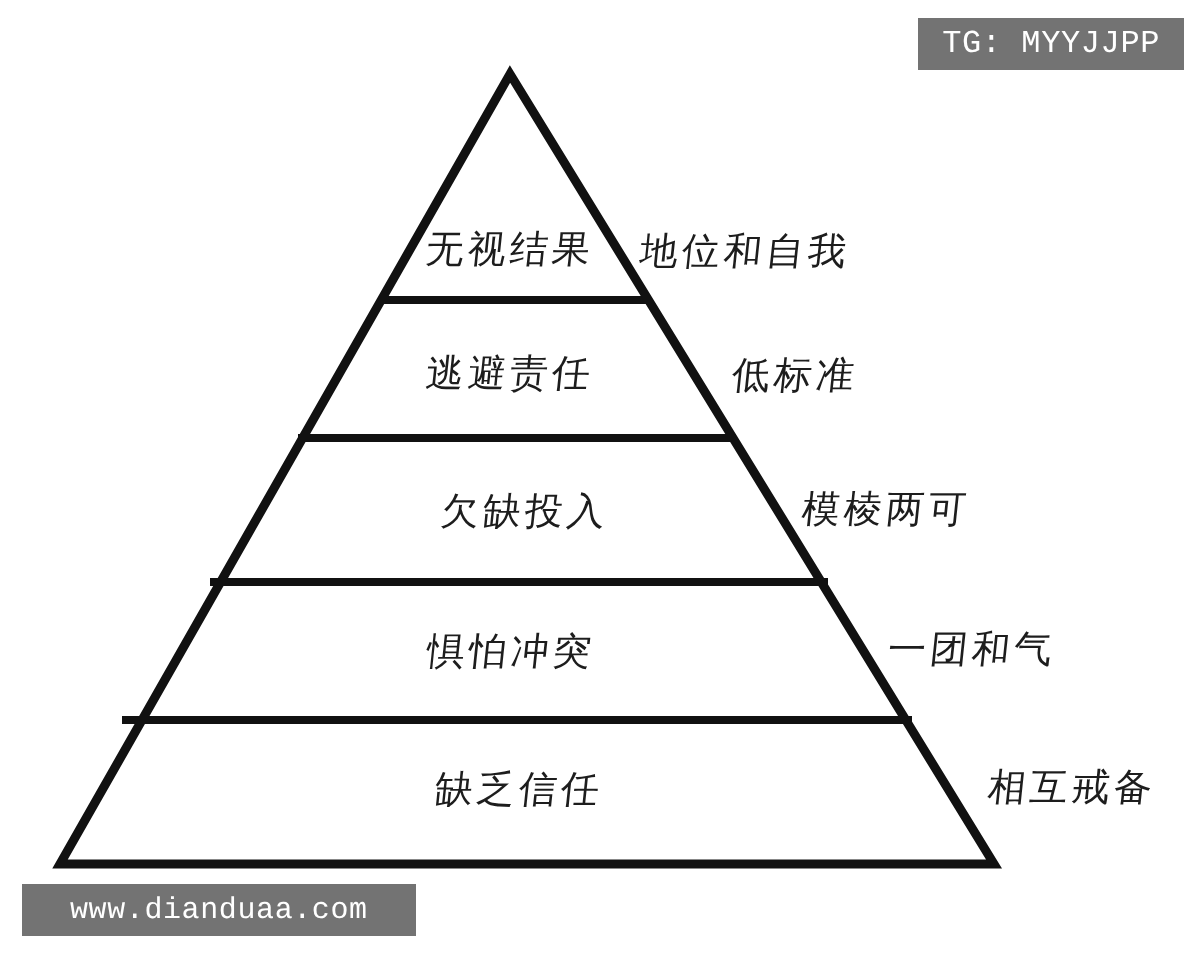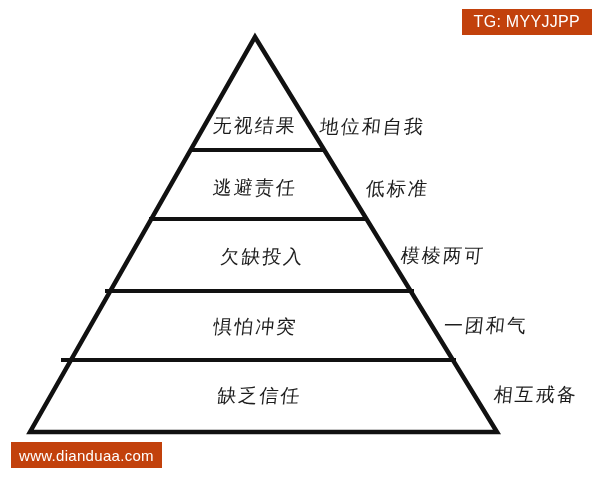--- a/index.html
+++ b/index.html
@@ -43,41 +43,41 @@
   .label.inner {
     text-align: center;
   }
   .label.outer {
     text-align: left;
   }
 
   
   .chip {
     position: absolute;
-    background: #c2410c;
+    background: #737373;
     color: #ffffff;
-    font-family: Liberation Sans, sans-serif;
+    font-family: Liberation Mono, monospace;
     display: flex;
     align-items: center;
     justify-content: center;
     letter-spacing: 0.3px;
     text-align: center;
   }
   #tg-chip {
     right: 8px;
     top: 9px;
     height: 26px;
     padding: 0 12px;
     font-size: 16px;
   }
   #site-chip {
     left: 11px;
     bottom: 12px;
     height: 26px;
-    padding: 0 8px;
+    padding: 0 24px;
     font-size: 15px;
   }
 </style>
 </head>
 <body>
 
 <div id="stage">
 
   <svg id="pyramid-svg" viewBox="0 0 600 480">
 

